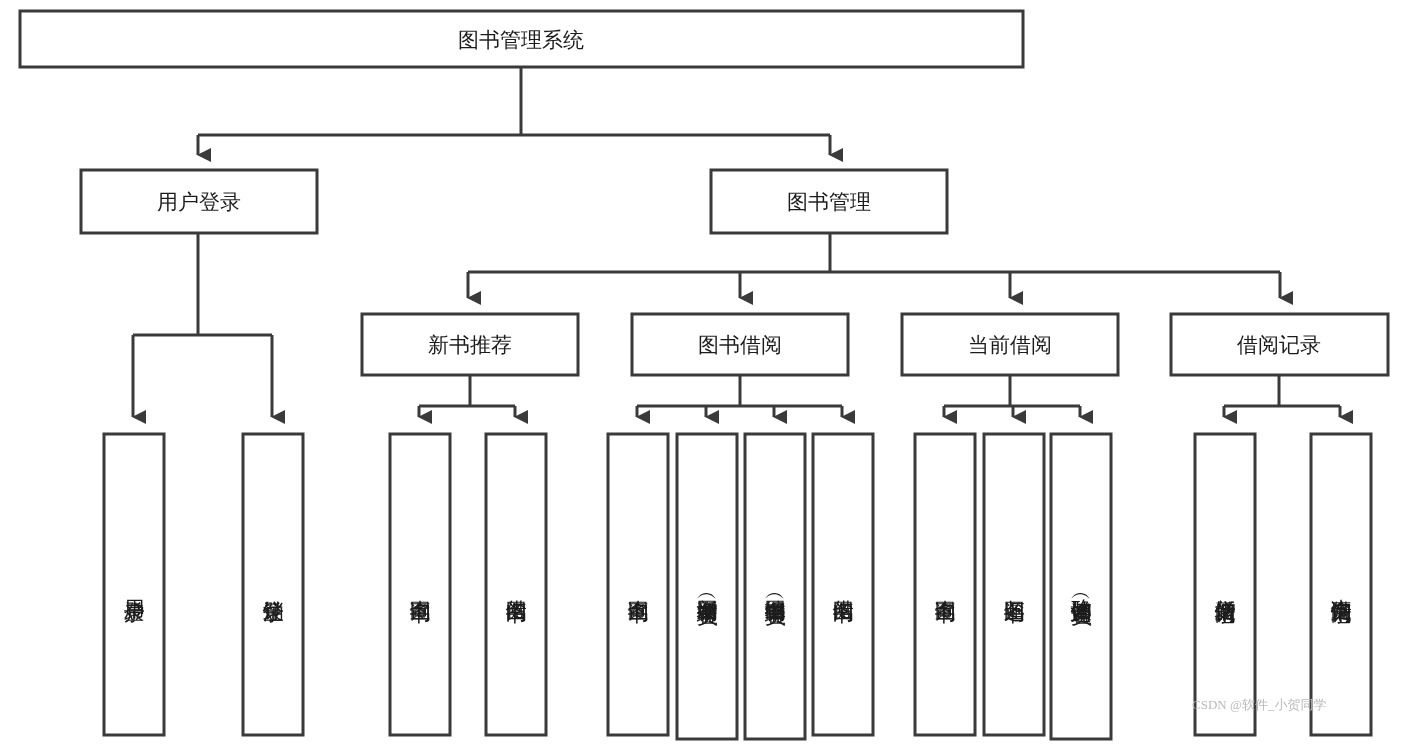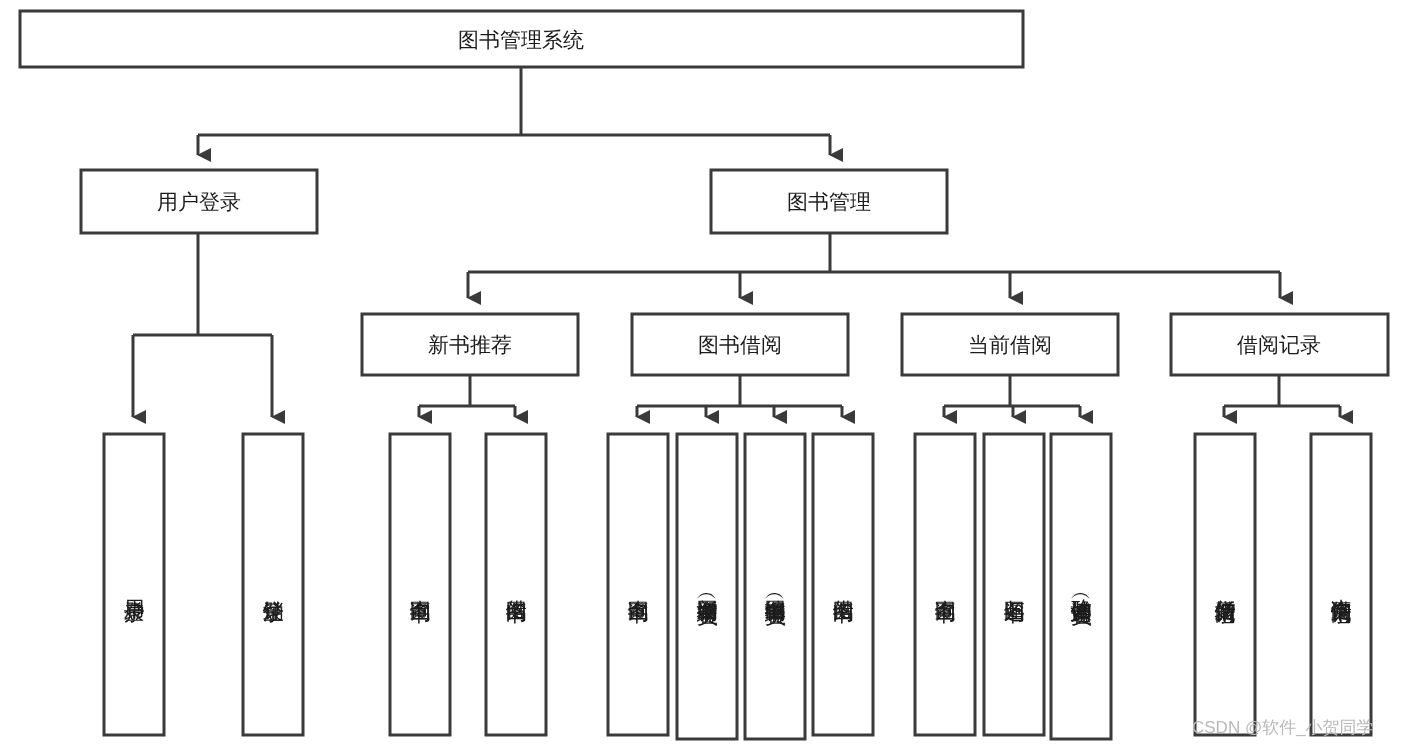--- a/index.html
+++ b/index.html
@@ -58,26 +58,26 @@
     line-height: 1.07;
     color: #1c1c1c;
     writing-mode: vertical-rl;
     text-orientation: upright;
     letter-spacing: 1px;
     white-space: nowrap;
     pointer-events: none;
   }
   .watermark {
     position: absolute;
-    font-family: Liberation Sans, sans-serif;
-    font-size: 17px;
+    font-family: Liberation Serif, serif;
+    font-size: 13px;
     color: #b9b9b9;
     white-space: nowrap;
     left: 1192px;
-    top: 716px;
+    top: 696px;
   }
 </style>
 </head>
 <body>
 
 <div id="diagram-root">
 
   <svg id="tree-svg" viewBox="0 0 1405 747">
     <defs>
       <marker id="arrow" viewBox="0 0 12 14" refX="1" refY="7" markerWidth="12" markerHeight="14" orient="auto-start-reverse" markerUnits="userSpaceOnUse">

